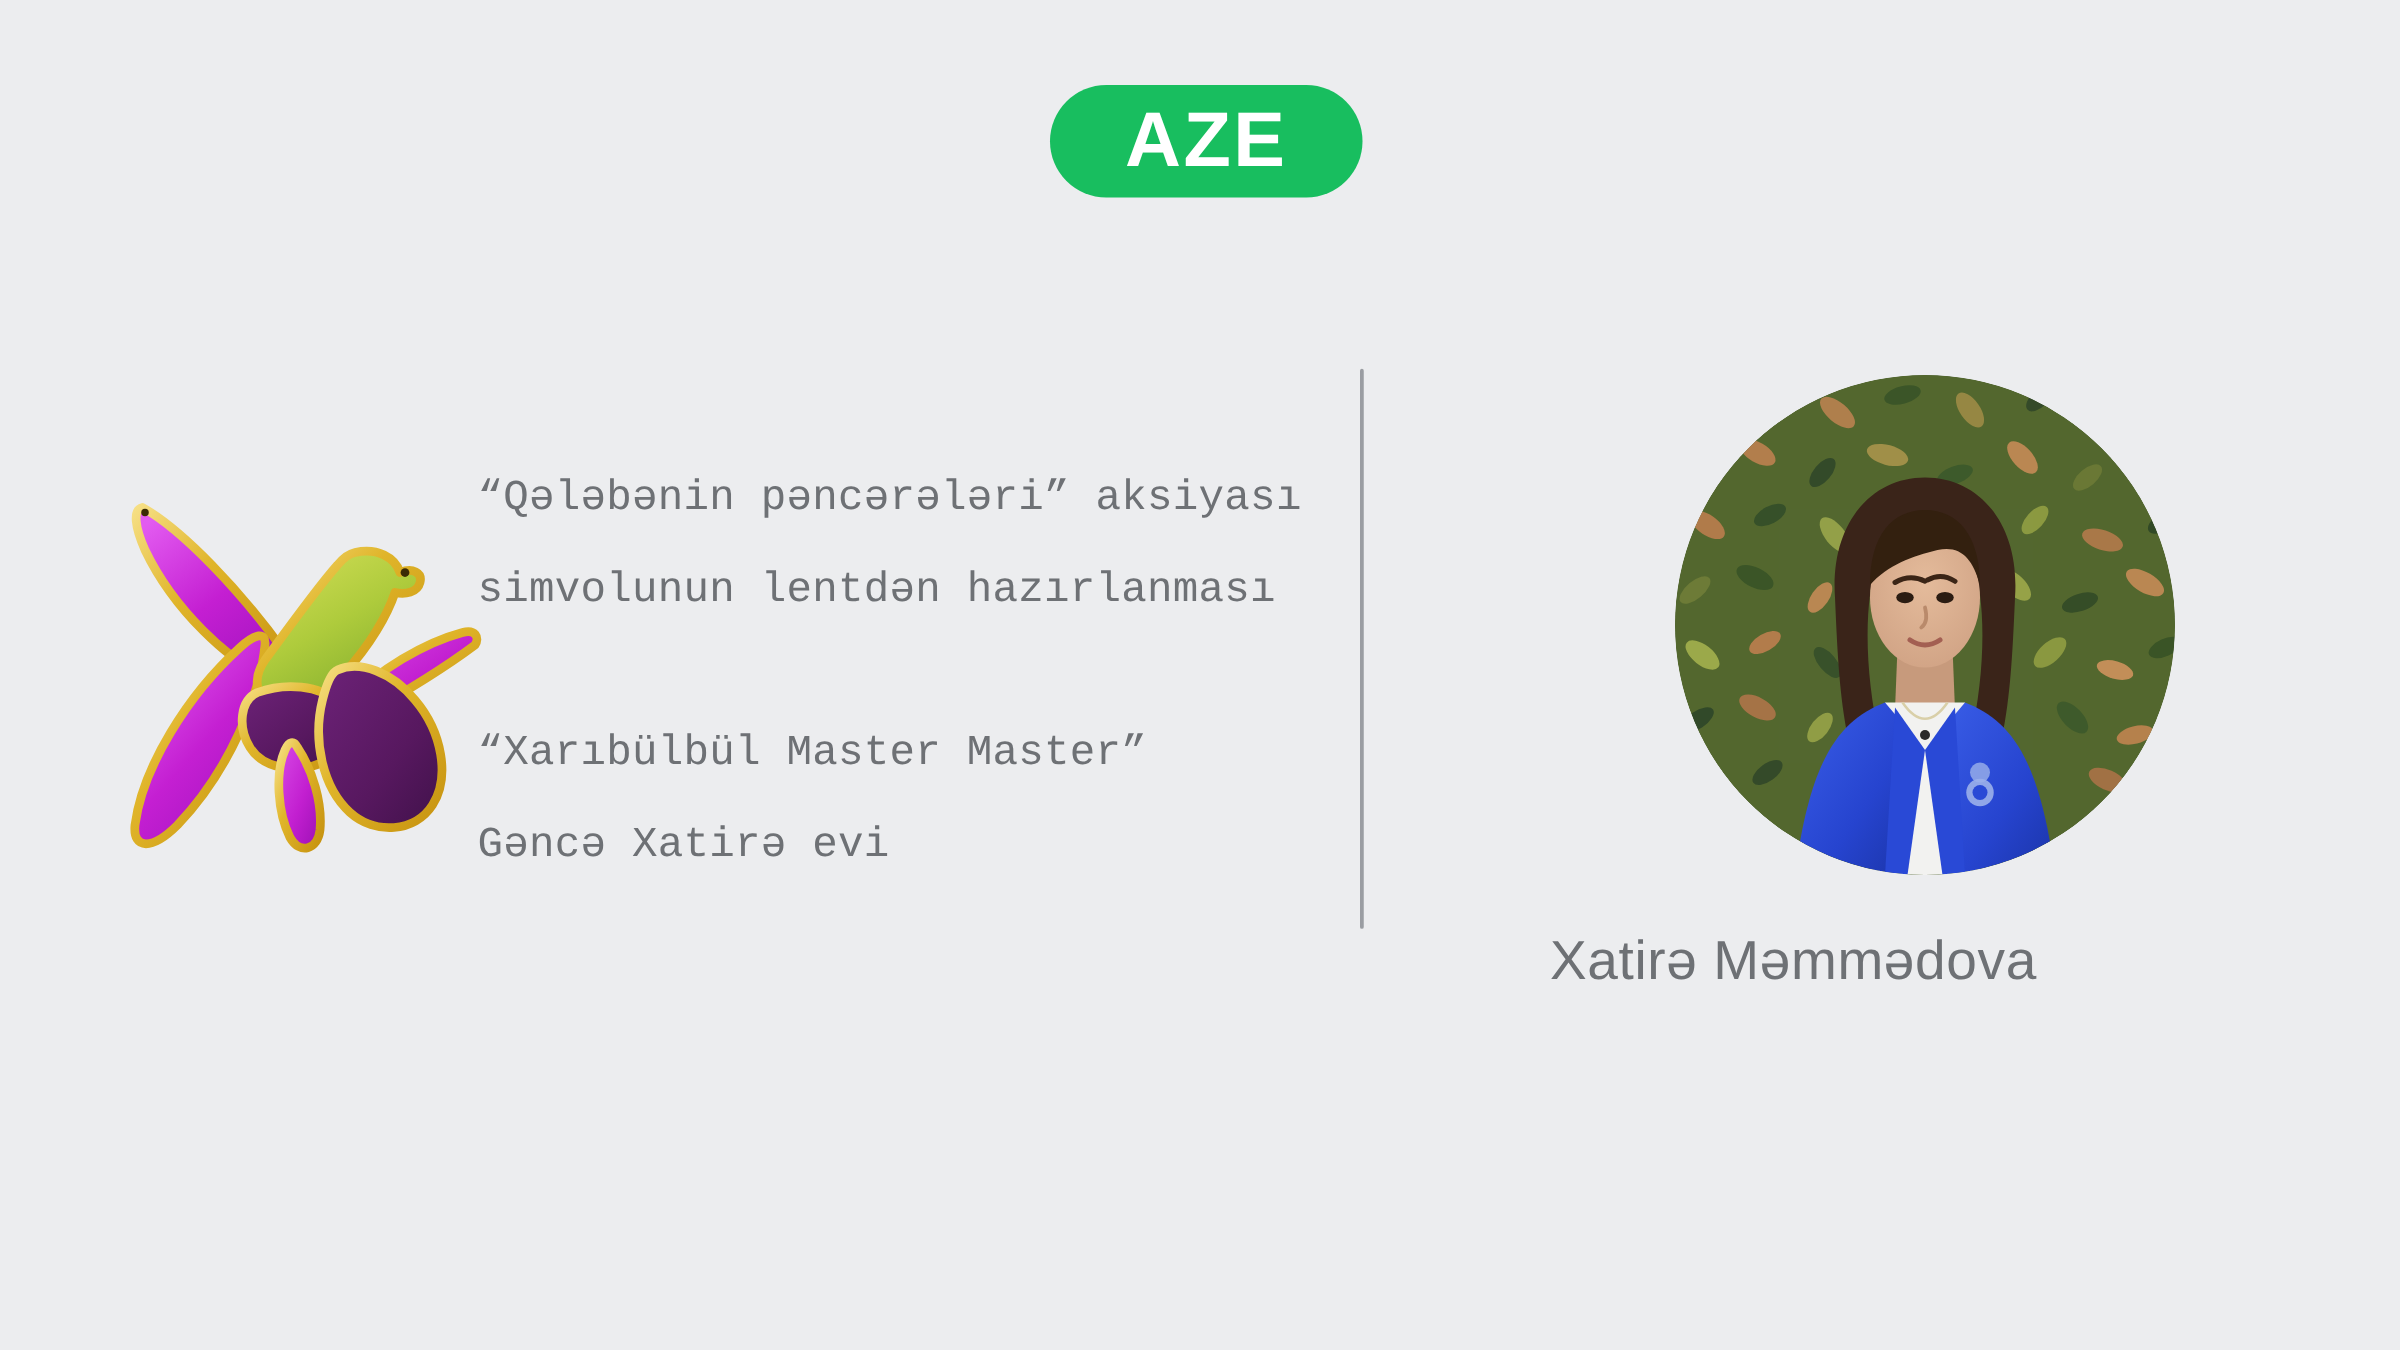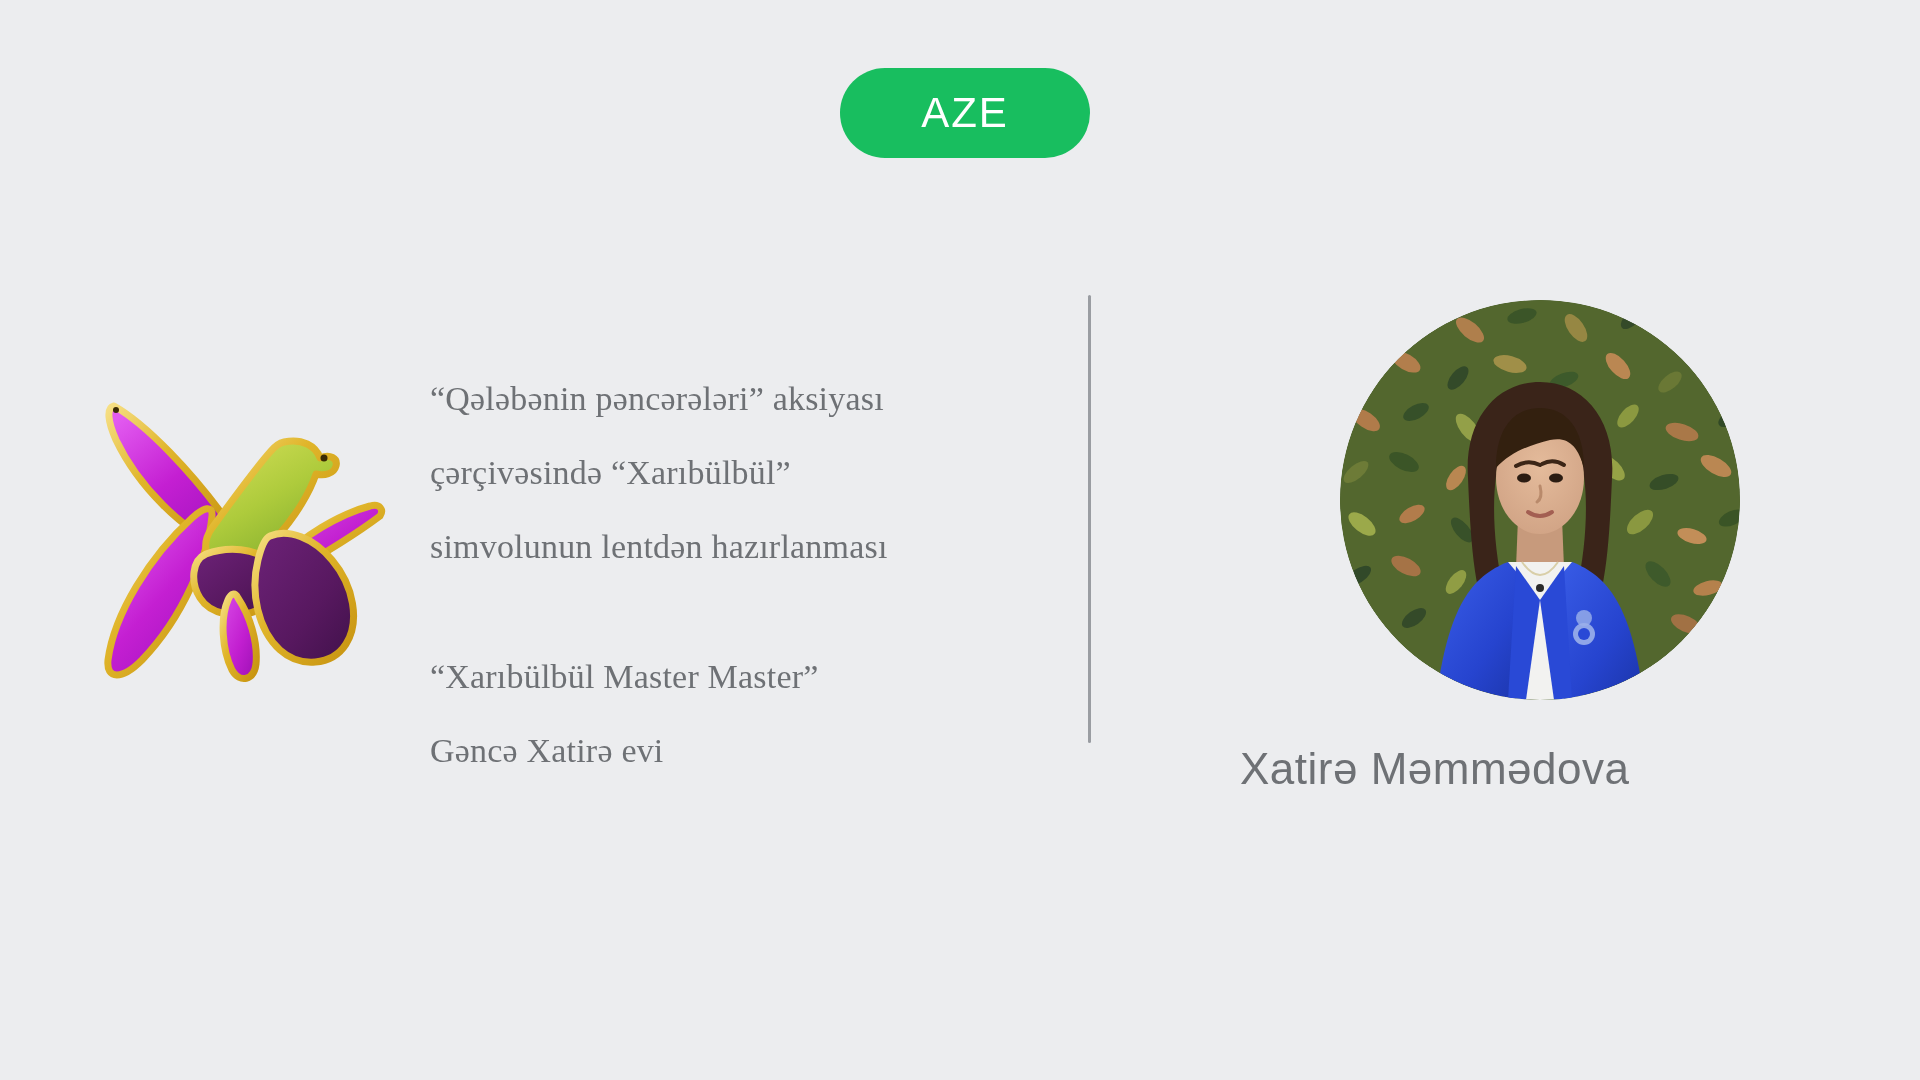--- a/index.html
+++ b/index.html
@@ -23,22 +23,22 @@
     width: 250px;
     height: 90px;
     background: #18be5f;
     border-radius: 45px;
     display: flex;
     align-items: center;
     justify-content: center;
   }
   .lang-badge-label {
     color: #ffffff;
-    font-size: 42px;
-    font-weight: normal;
+    font-size: 62px;
+    font-weight: bold;
     letter-spacing: 2px;
     line-height: 1;
     font-family: "Liberation Sans", sans-serif;
   }
 
   
   .emblem {
     position: absolute;
     left: 88px;
     top: 388px;
@@ -51,25 +51,24 @@
   .text-column {
     position: absolute;
     left: 382px;
     top: 362px;
     width: 640px;
   }
   .para {
     color: #6e7175;
     font-size: 34px;
     line-height: 74px;
-    font-family: Liberation Serif, serif;
+    font-family: Liberation Mono, monospace;
     font-weight: 400;
     letter-spacing: 0.2px;
     white-space: nowrap;
-    margin-left: 48px;
   }
   .para-block-2 { margin-top: 56px; }
 
   
   .divider {
     position: absolute;
     left: 1088px;
     top: 295px;
     width: 3px;
     height: 448px;
@@ -159,21 +158,20 @@
       <path d="M150 210 C 162 228, 170 254, 168 276 C 166 292, 152 296, 144 282 C 134 262, 132 230, 140 212 C 143 205, 147 204, 150 210 Z" fill="url(#gMagenta)"></path>
     </g>
     <circle cx="236" cy="70" r="3.5" fill="#3a2a05"></circle>
     <circle cx="28" cy="22" r="3" fill="#3a2a05"></circle>
   </svg>
 </div>
 
 <div class="text-column">
   <div class="para-block-1">
     <div class="para">“Qələbənin pəncərələri” aksiyası</div>
-    <div class="para">çərçivəsində “Xarıbülbül”</div>
     <div class="para">simvolunun lentdən hazırlanması</div>
   </div>
   <div class="para-block-2">
     <div class="para">“Xarıbülbül Master Master”</div>
     <div class="para">Gəncə Xatirə evi</div>
   </div>
 </div>
 
 <div class="divider"></div>
 

